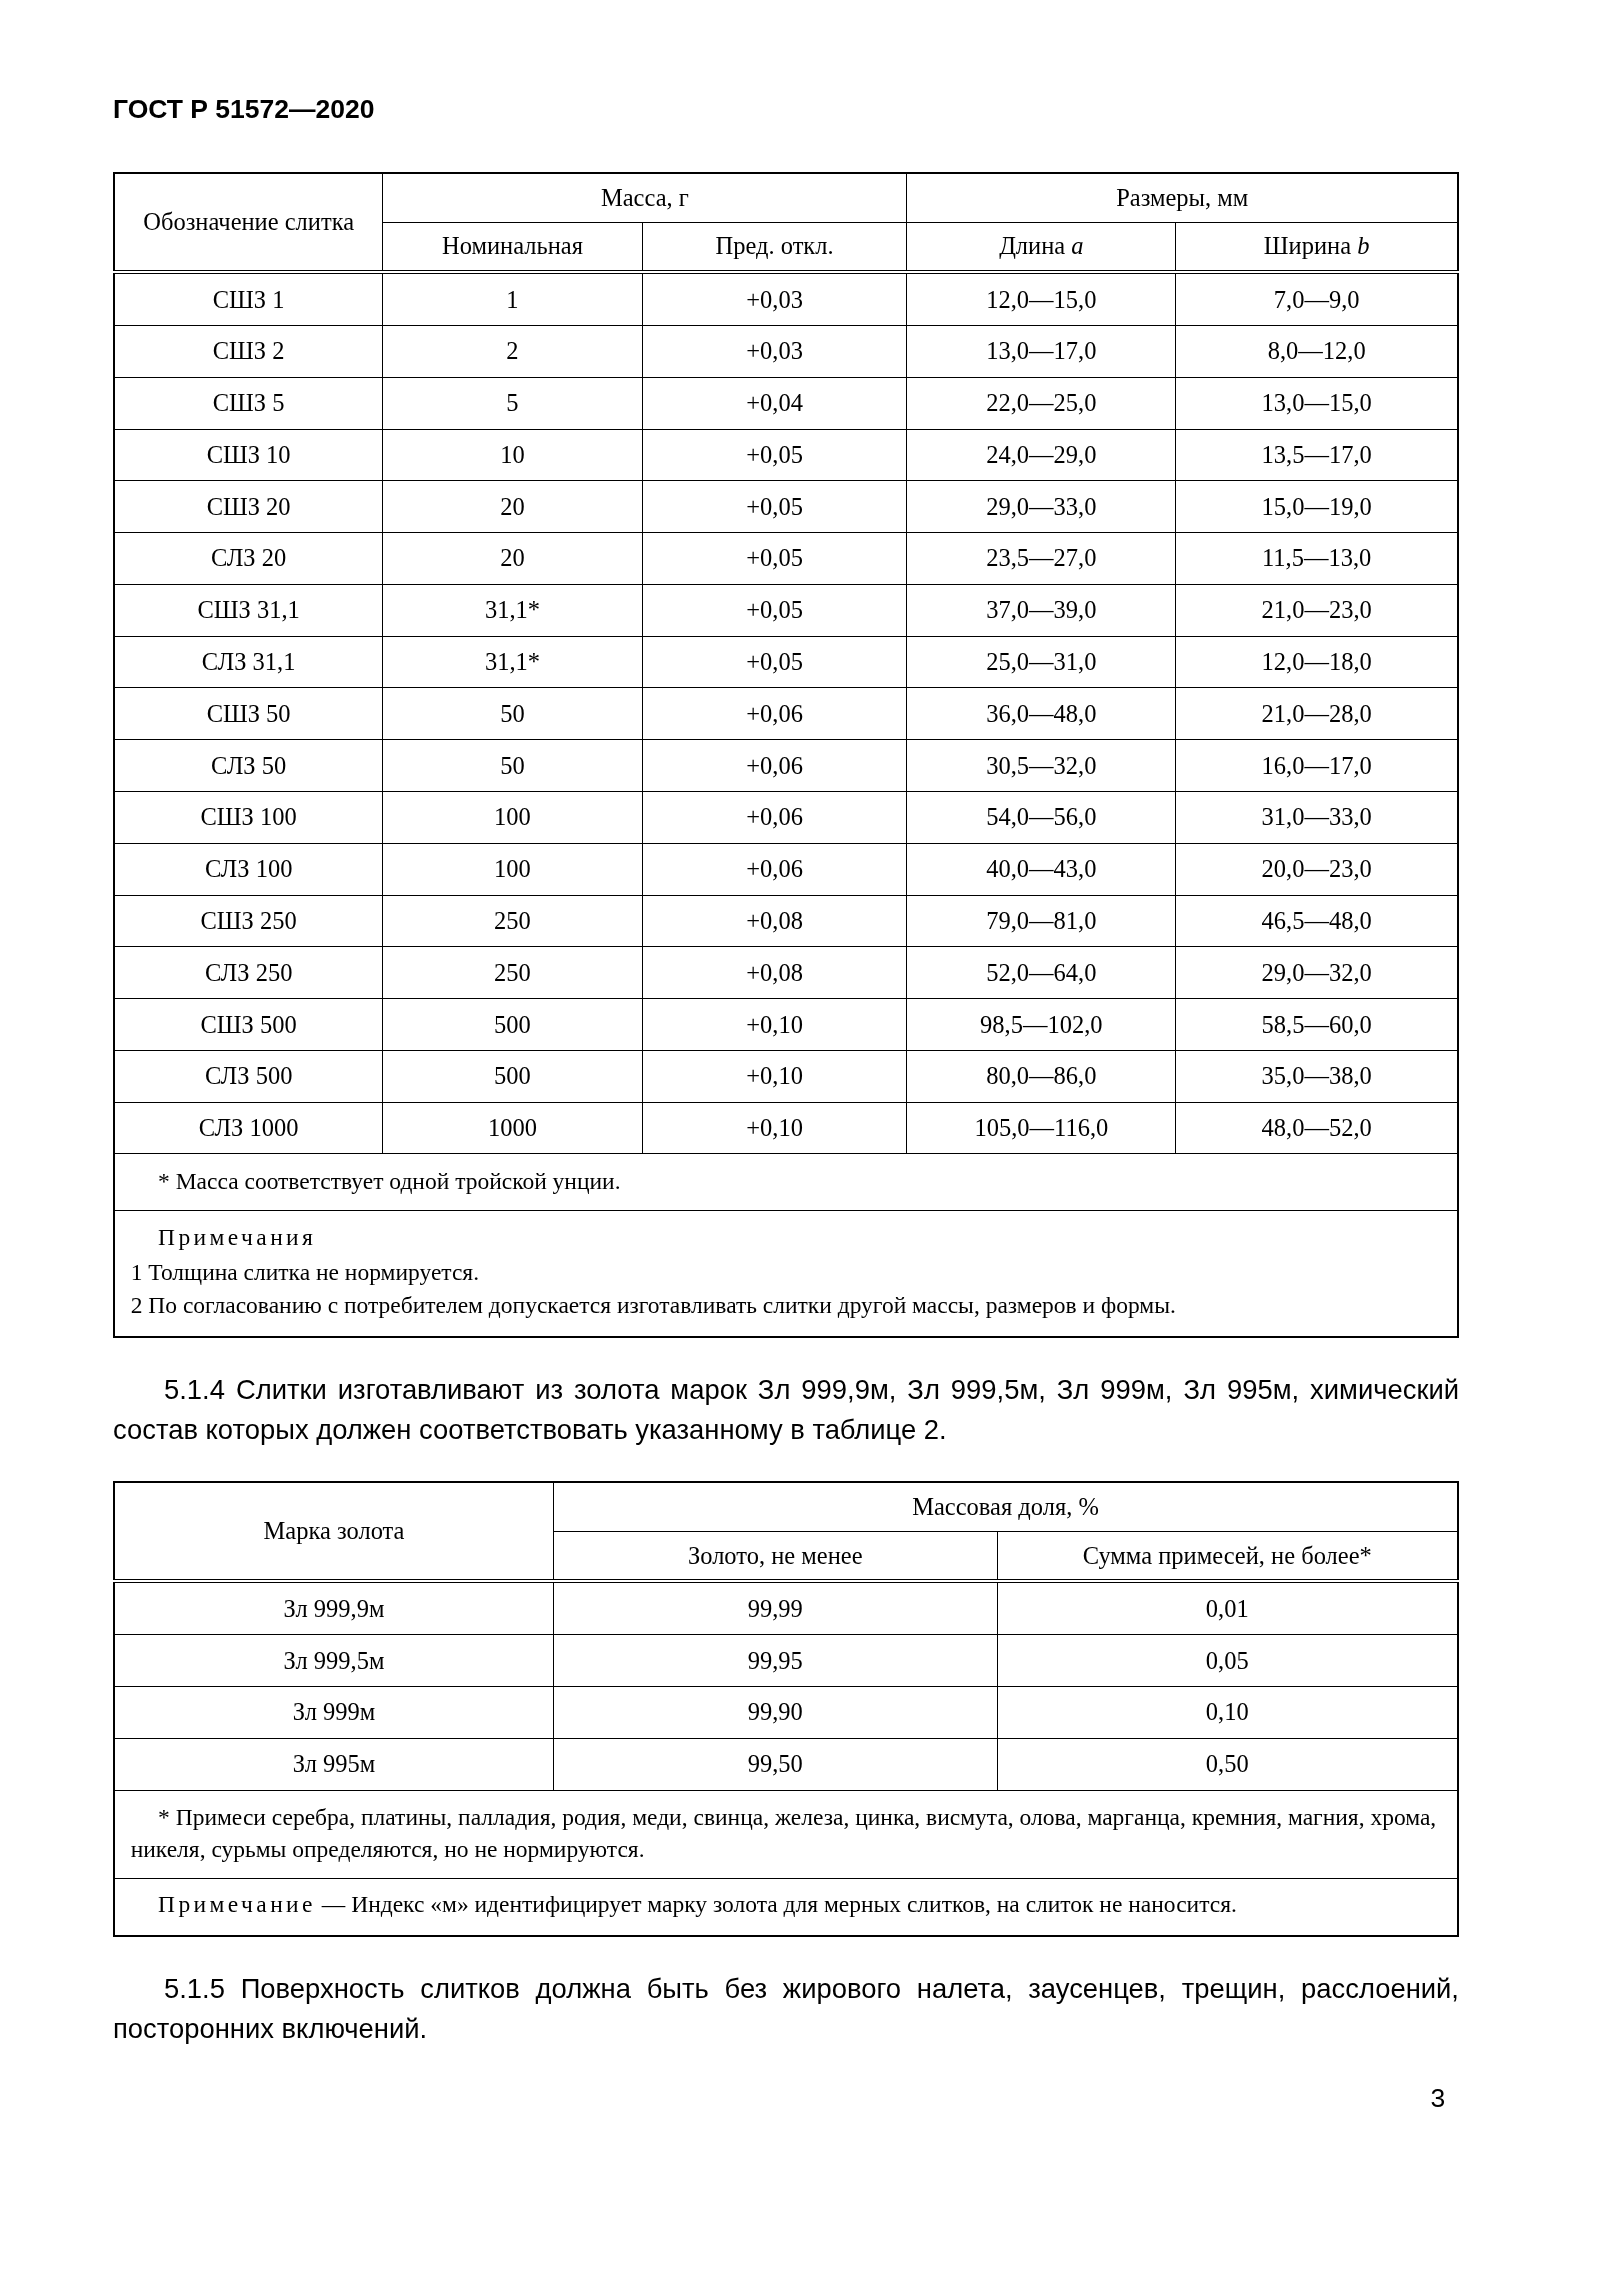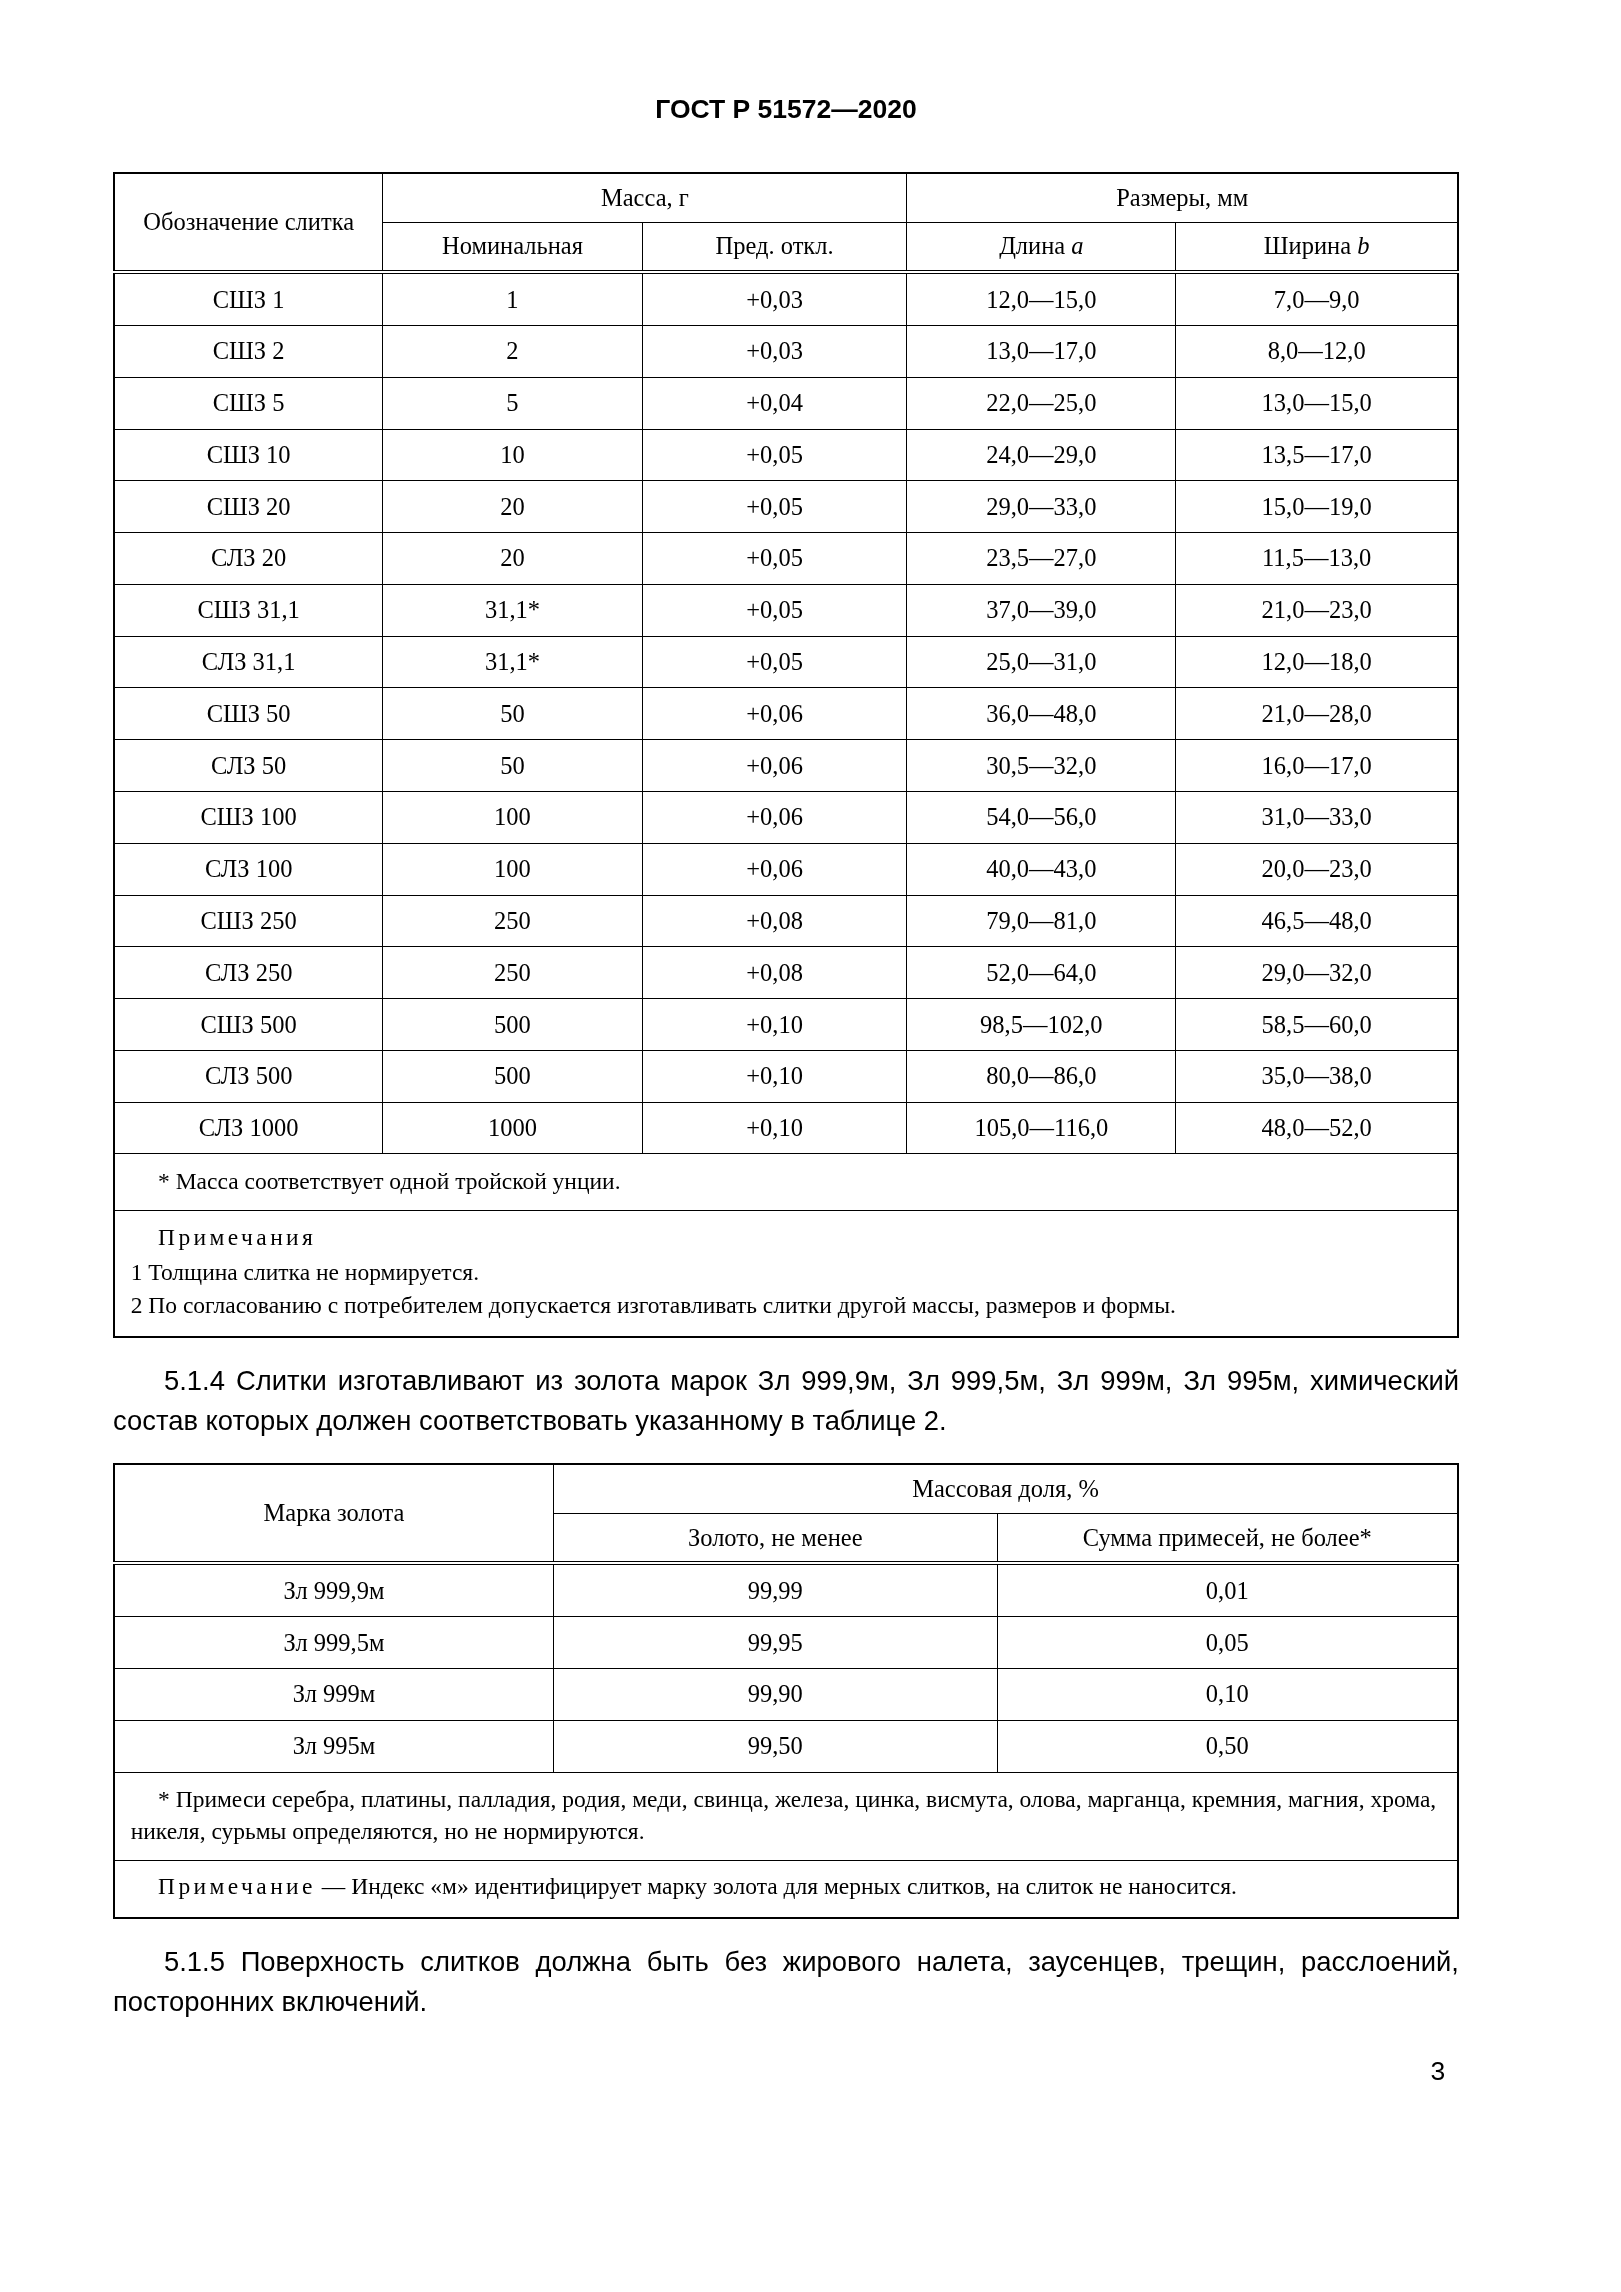--- a/index.html
+++ b/index.html
@@ -7,21 +7,21 @@
     width: 1621px;
     min-height: 2293px;
     background: #ffffff;
     color: #000000;
     font-family: "Liberation Sans", sans-serif;
     position: relative;
     box-sizing: border-box;
   }
   .page { padding: 94px 162px 39px 113px; box-sizing: border-box; }
 
-  .doc-header { text-align: center; font-size: 26.5px; font-weight: bold; margin-bottom: 47px; }
+  .doc-header { text-align: left; font-size: 26.5px; font-weight: bold; margin-bottom: 47px; }
 
   .table-caption { font-size: 24.5px; letter-spacing: 2.5px; margin-bottom: 11.8px; }
   .caption-t2 { margin-top: 45px; }
 
   table {
     width: 100%;
     border-collapse: collapse;
     border: 2.5px solid #000;
     table-layout: fixed;
     font-family: Liberation Serif, serif;
@@ -51,21 +51,21 @@
   .notes-title { letter-spacing: 3.4px; text-indent: 27.4px; margin-bottom: 2.9px; line-height: 1.4; }
   .note-line { line-height: 1.4; }
   .note-para { text-indent: 27.4px; line-height: 1.4; text-align: justify; }
   .spaced { letter-spacing: 3.4px; }
 
   .body-para {
     font-size: 27.4px;
     line-height: 1.45;
     text-align: justify;
     text-indent: 51px;
-    margin: 23px 0;
+    margin: 32px 0;
   }
 
   .page-number { text-align: right; font-size: 26.5px; margin-top: 35px; padding-right: 13.7px; }
 </style>
 </head>
 <body>
 
 <div class="page">
 
   <header class="doc-header">

